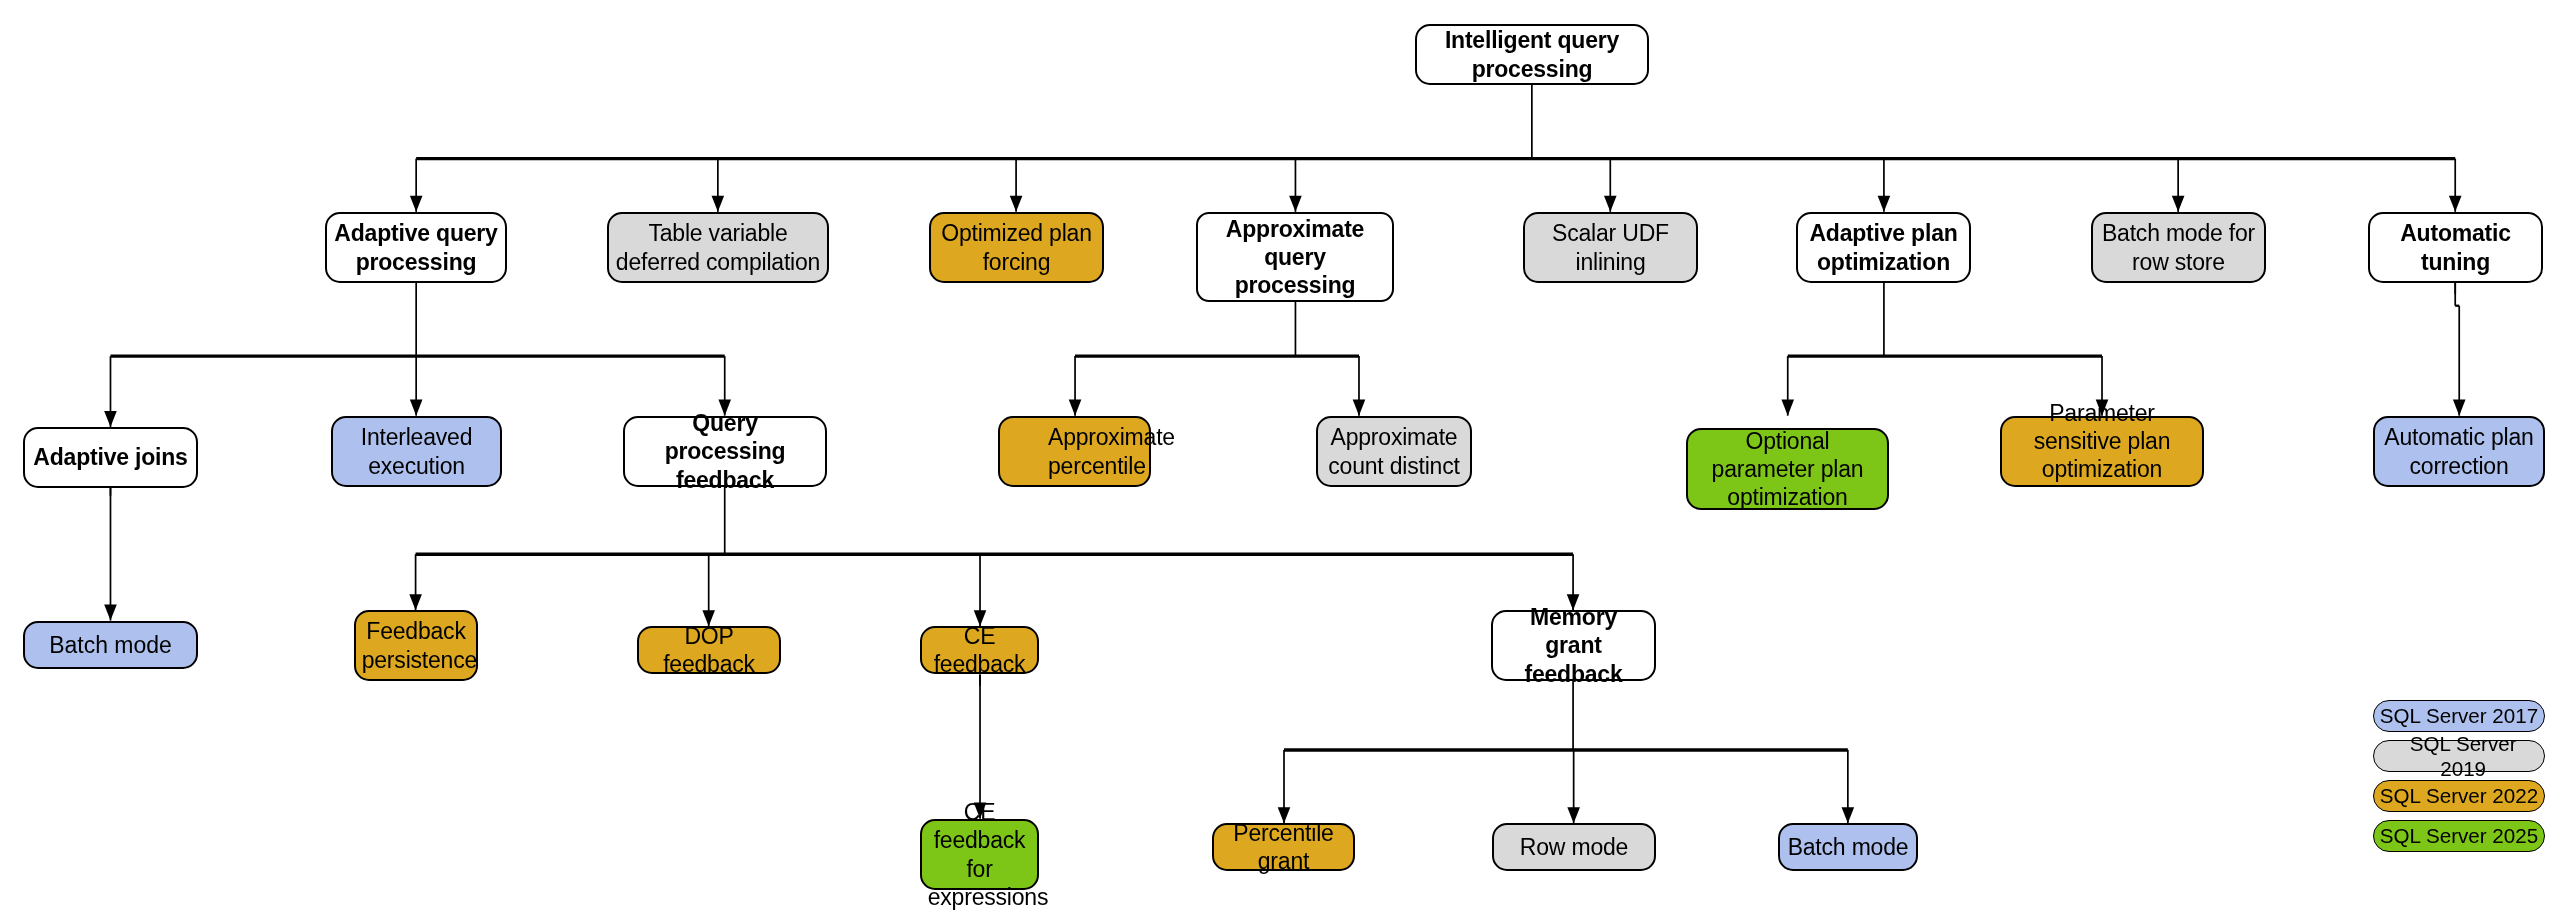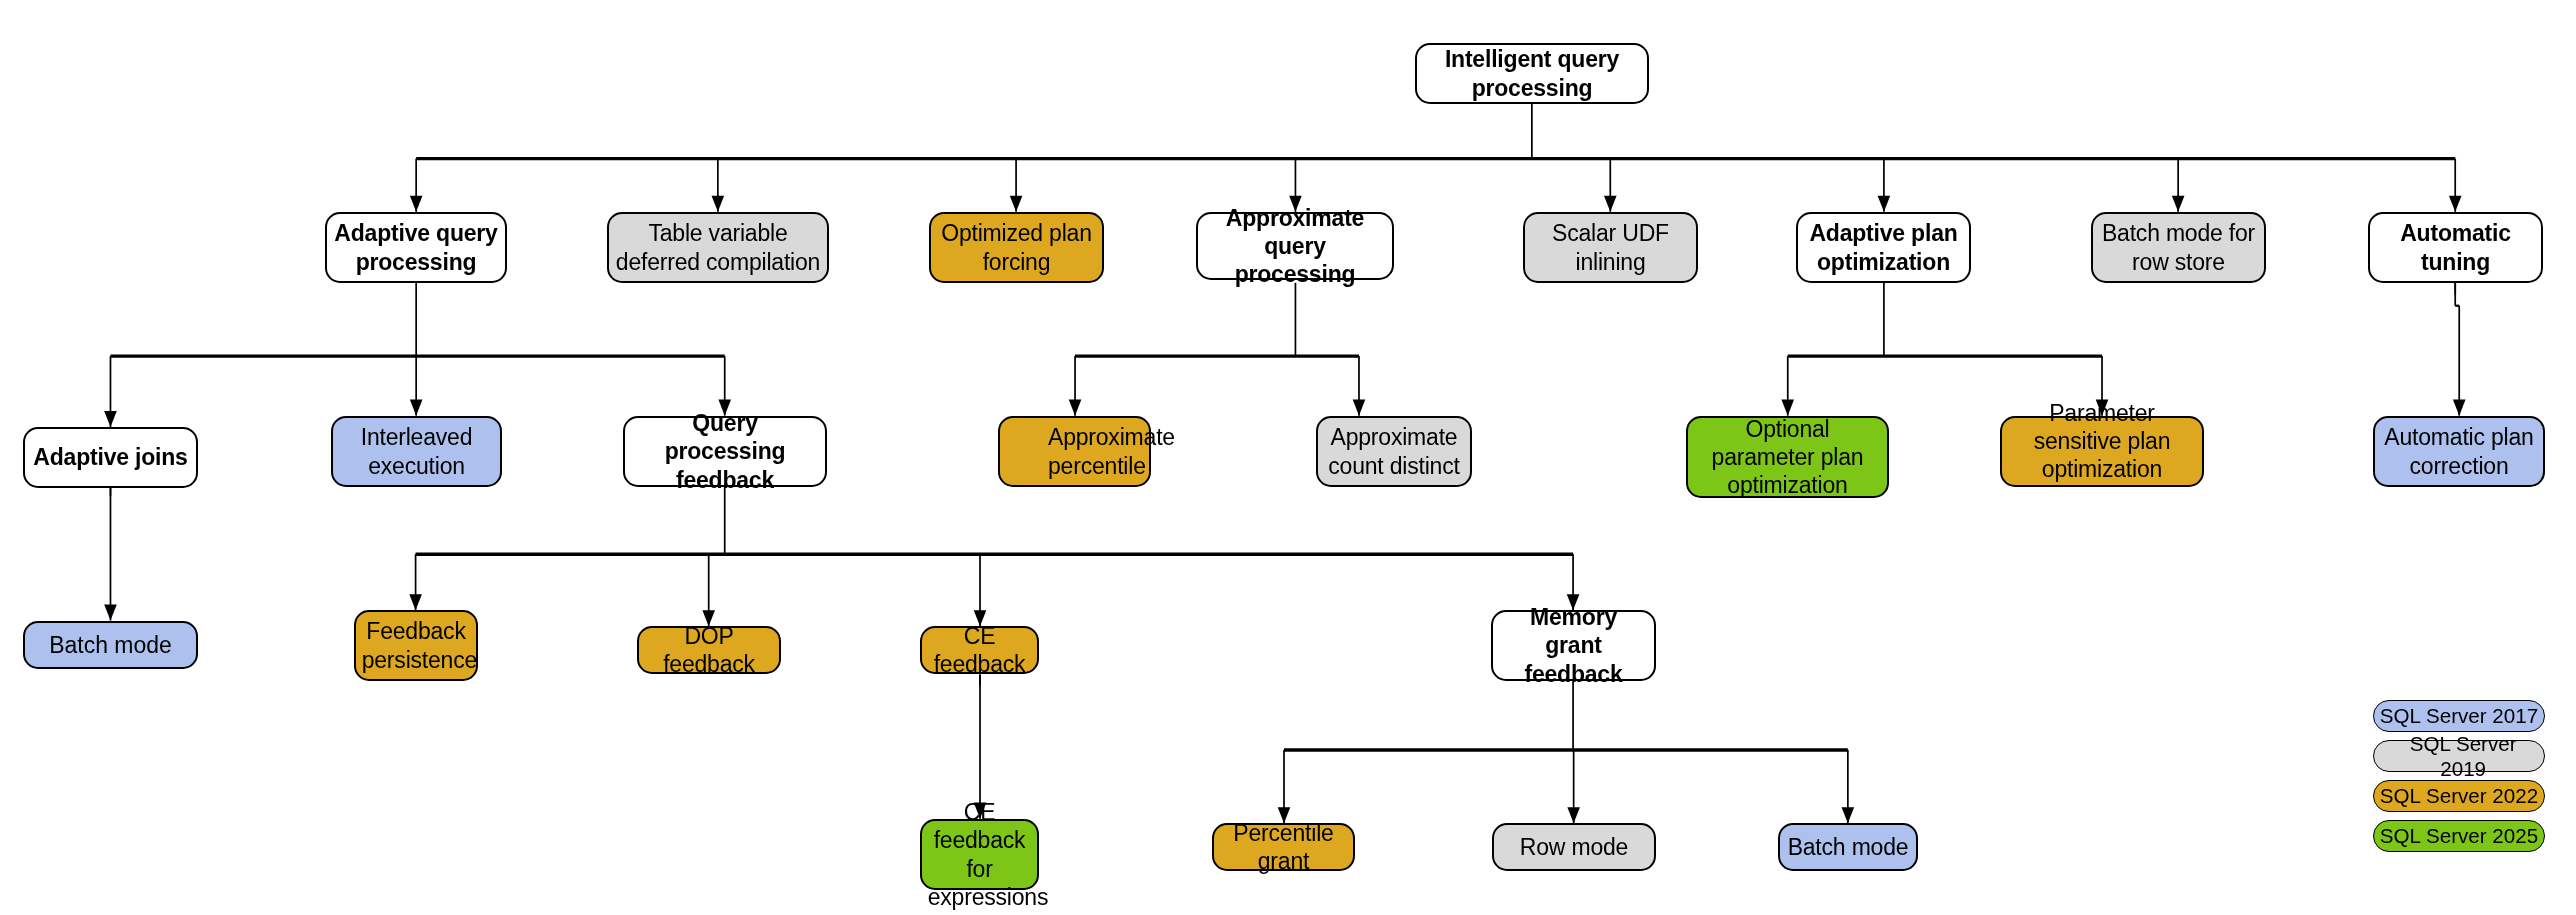--- a/index.html
+++ b/index.html
@@ -106,33 +106,33 @@
       <line x1="2748" y1="1190" x2="2748" y2="1310" stroke="#000000" stroke-width="3"></line>
       <line x1="2243" y1="1310" x2="3228" y2="1310" stroke="#000000" stroke-width="6"></line>
       <line x1="2243" y1="1310" x2="2243" y2="1438" stroke="#000000" stroke-width="3"></line>
       <path d="M2232,1410 L2254,1410 L2243,1438 Z" fill="#000000"></path>
       <line x1="2749" y1="1310" x2="2749" y2="1438" stroke="#000000" stroke-width="3"></line>
       <path d="M2738,1410 L2760,1410 L2749,1438 Z" fill="#000000"></path>
       <line x1="3228" y1="1310" x2="3228" y2="1438" stroke="#000000" stroke-width="3"></line>
       <path d="M3217,1410 L3239,1410 L3228,1438 Z" fill="#000000"></path>
     </svg>
   <div id="nodes">
-      <div class="node  bold" style="left: 1415px; top: 24px; width: 234px; height: 61px; margin-top: 19px;">
+      <div class="node  bold" style="left: 1415px; top: 24px; width: 234px; height: 61px;">
         <span class="lbl">Intelligent query processing</span>
       </div>
       <div class="node  bold" style="left: 325px; top: 212px; width: 182px; height: 71px;">
         <span class="lbl">Adaptive query processing</span>
       </div>
       <div class="node gray" style="left: 607px; top: 212px; width: 222px; height: 71px;">
         <span class="lbl">Table variable deferred compilation</span>
       </div>
       <div class="node gold" style="left: 929px; top: 212px; width: 175px; height: 71px;">
         <span class="lbl">Optimized plan forcing</span>
       </div>
-      <div class="node  bold" style="left: 1196px; top: 212px; width: 198px; height: 68px;">
+      <div class="node  bold" style="left: 1196px; top: 212px; width: 198px; height: 90px; border-radius: 13px;">
         <span class="lbl">Approximate query processing</span>
       </div>
       <div class="node gray" style="left: 1523px; top: 212px; width: 175px; height: 71px;">
         <span class="lbl">Scalar UDF inlining</span>
       </div>
       <div class="node  bold" style="left: 1796px; top: 212px; width: 175px; height: 71px;">
         <span class="lbl">Adaptive plan optimization</span>
       </div>
       <div class="node gray" style="left: 2091px; top: 212px; width: 175px; height: 71px;">
         <span class="lbl">Batch mode for row store</span>
@@ -148,21 +148,21 @@
       </div>
       <div class="node  bold" style="left: 623px; top: 416px; width: 204px; height: 71px;">
         <span class="lbl">Query processing feedback</span>
       </div>
       <div class="node gold" style="left: 998px; top: 416px; width: 153px; height: 71px; padding-left: 48px;">
         <span class="lbl">Approximate percentile</span>
       </div>
       <div class="node gray" style="left: 1274px; top: 416px; width: 156px; height: 71px; margin-left: 42px;">
         <span class="lbl">Approximate count distinct</span>
       </div>
-      <div class="node green" style="left: 1686px; top: 416px; width: 203px; height: 82px;">
+      <div class="node green" style="left: 1686px; top: 428px; width: 203px; height: 82px;">
         <span class="lbl">Optional parameter plan optimization</span>
       </div>
       <div class="node gold" style="left: 2000px; top: 416px; width: 204px; height: 71px; align-items: flex-end;">
         <span class="lbl">Parameter sensitive plan optimization</span>
       </div>
       <div class="node blue" style="left: 2373px; top: 416px; width: 172px; height: 71px;">
         <span class="lbl">Automatic plan correction</span>
       </div>
       <div class="node blue wide-font" style="left: 23px; top: 621px; width: 175px; height: 48px;">
         <span class="lbl">Batch mode</span>

